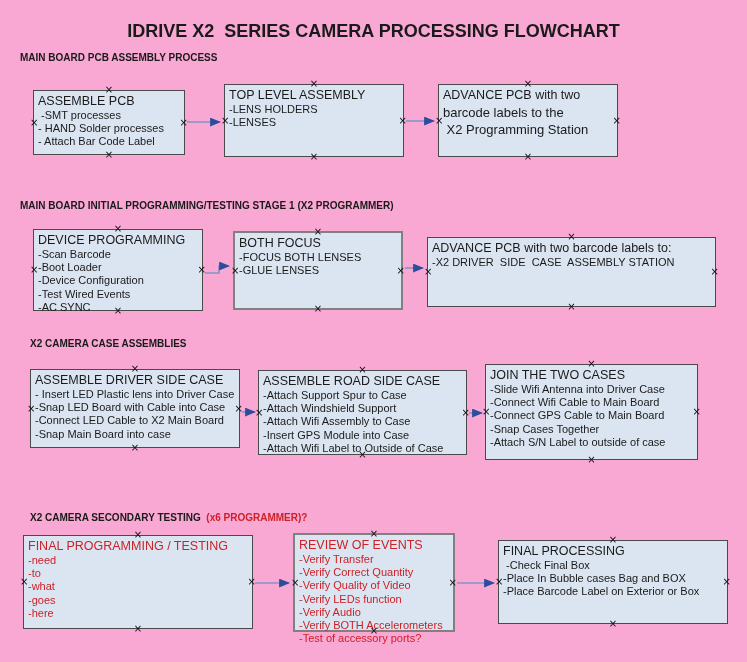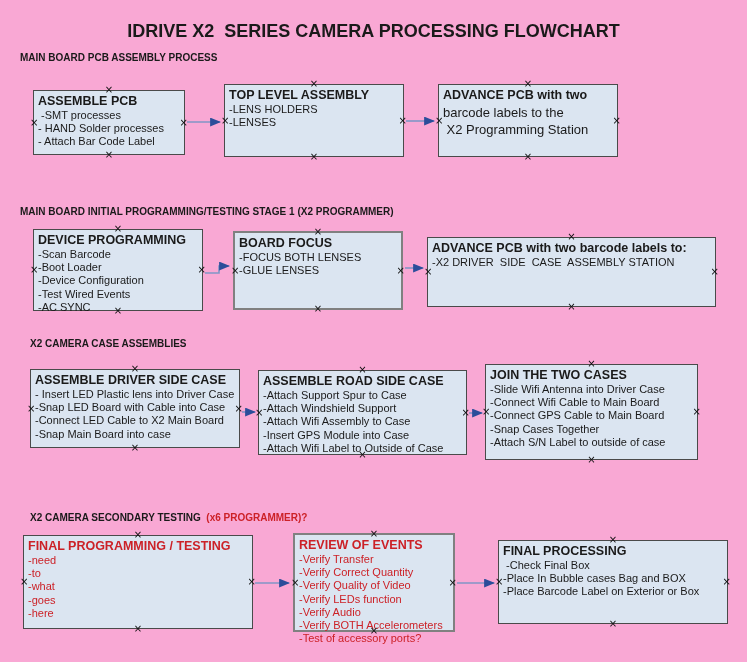--- a/index.html
+++ b/index.html
@@ -6,28 +6,28 @@
     --box-fill:#dbe5f1; --box-border:#4a4a4a; --sel-border:#808080;
     --arrow-line:#8096c6; --arrow-head:#2b4d9a; --red:#cc2127; --text:#1a1a1a;
   }
   html,body{margin:0;padding:0;background:#fff;}
   .canvas{position:relative;width:747px;height:662px;background:#f9a8d4;
     font-family:"Liberation Sans",sans-serif;color:var(--text);overflow:hidden;}
   .page-title{position:absolute;top:21px;left:0;width:100%;text-align:center;
     font-size:18px;font-weight:bold;white-space:pre;}
   .sheading{position:absolute;font-size:10px;font-weight:bold;white-space:pre;}
   #sh0{left:20px;top:52px;}
-  #sh1{left:20px;top:206px;}
+  #sh1{left:20px;top:200px;}
   #sh2{left:30px;top:338px;}
   #sh3{left:30px;top:490px;margin-top:22px;}
   .redpart{color:var(--red);}
   .fbox{position:absolute;background:var(--box-fill);border:1.6px solid var(--box-border);
     padding:2px 4px;box-sizing:border-box;}
   .fbox.sel{border:2.5px solid var(--sel-border);}
-  .btitle{font-size:12.5px;font-weight:bold;line-height:16px;white-space:pre;}
+  .btitle{font-size:12.5px;font-weight:normal;line-height:16px;white-space:pre;}
   .bitem{font-size:11px;line-height:13.2px;white-space:pre;}
   .redbox .btitle,.redbox .bitem{color:var(--red);}
   .boldlines .bitem{font-weight:normal;font-size:13px;line-height:17px;}
   .boldlines .btitle{line-height:17px;}
   
   #r1b1{left:33px;top:90px;width:152px;height:65px;}
   #r1b2{left:224px;top:84px;width:180px;height:73px;}
   #r1b3{left:438px;top:84px;width:180px;height:73px;}
   #r2b1{left:33px;top:229px;width:170px;height:82px;}
   #r2b2{left:233px;top:231px;width:170px;height:79px;}
@@ -99,21 +99,21 @@
     <div class="bitem">-Device Configuration</div>
     <div class="bitem">-Test Wired Events</div>
     <div class="bitem">-AC SYNC</div>
   <span class="handle ht">×</span>
       <span class="handle hb">×</span>
       <span class="handle hl">×</span>
       <span class="handle hr">×</span>
     </div>
 
   <div class="fbox sel" id="r2b2">
-    <div class="btitle">BOARD FOCUS</div>
+    <div class="btitle">BOTH FOCUS</div>
     <div class="bitem">-FOCUS BOTH LENSES</div>
     <div class="bitem">-GLUE LENSES</div>
   <span class="handle ht">×</span>
       <span class="handle hb">×</span>
       <span class="handle hl">×</span>
       <span class="handle hr">×</span>
     </div>
 
   <div class="fbox" id="r2b3">
     <div class="btitle">ADVANCE PCB with two barcode labels to:</div>

